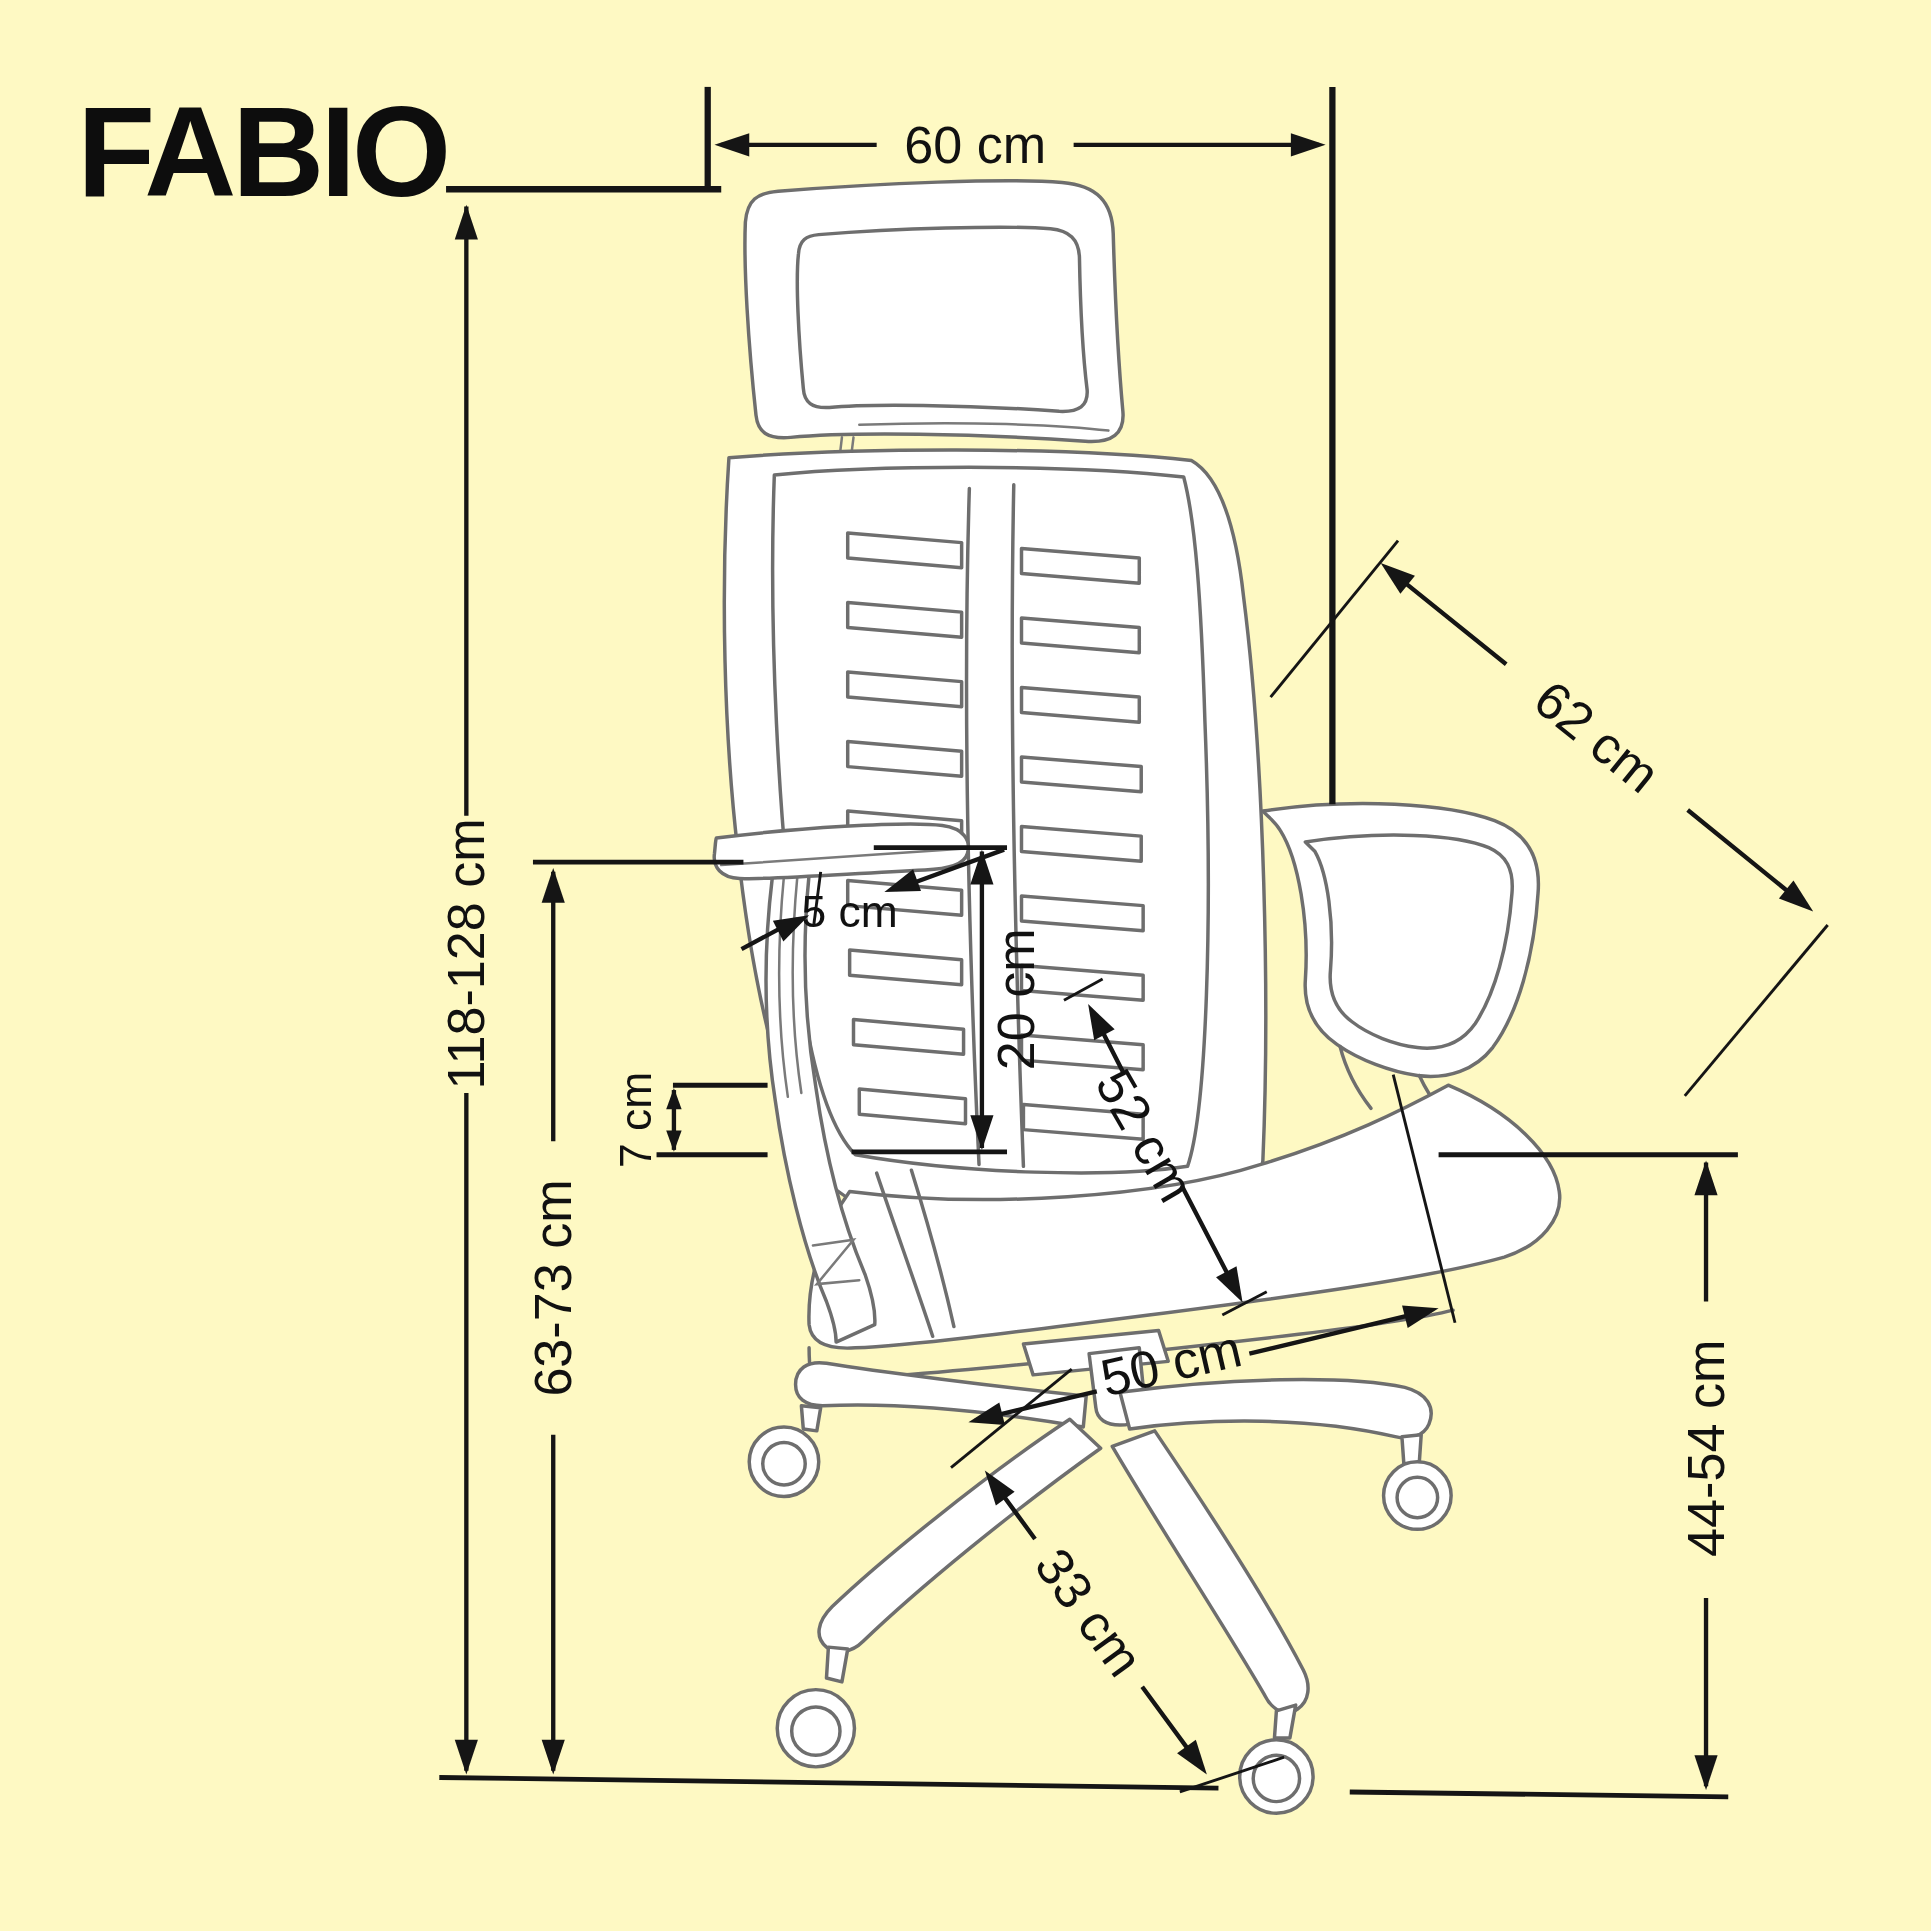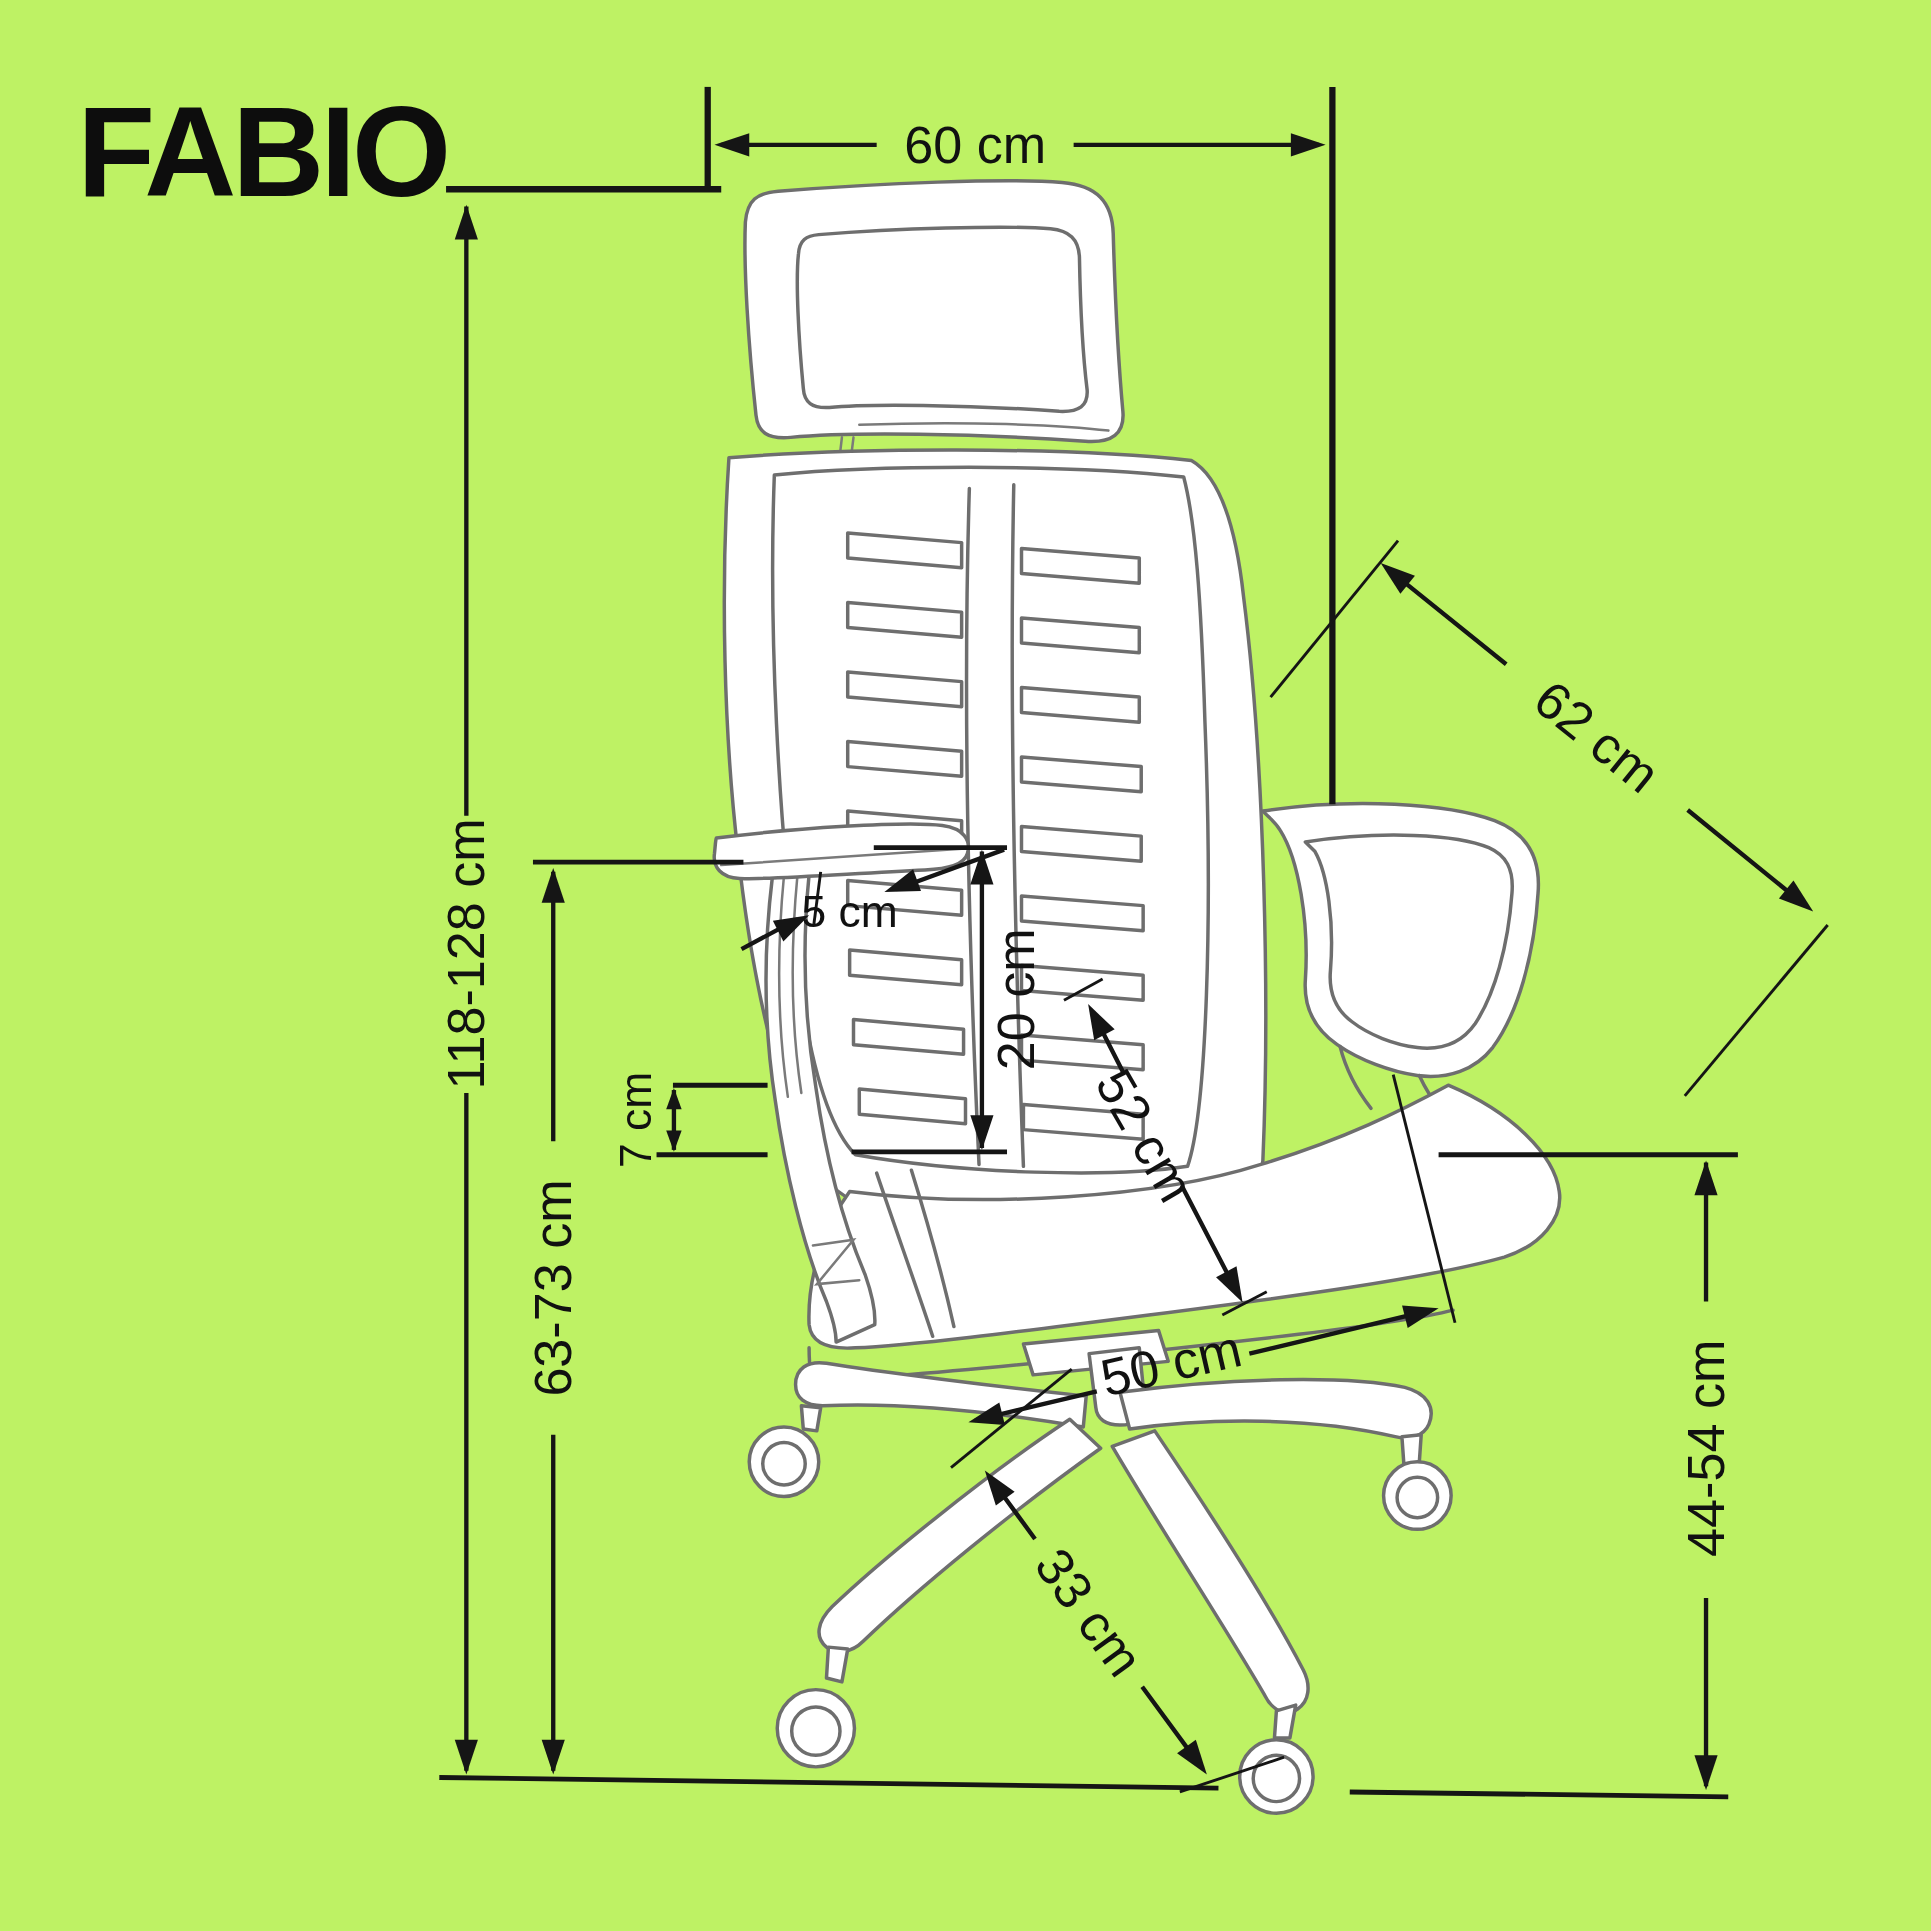--- a/index.html
+++ b/index.html
@@ -1,19 +1,19 @@
 <!DOCTYPE html>
 <html><head>
 <meta charset="utf-8">
 <style>
   html,body { margin:0; padding:0; background:#ffffff; }
   .canvas {
     position:relative;
     width:1931px; height:1931px;
-    background:#bef264;
+    background:#fef9c3;
     font-family:"Liberation Sans", sans-serif;
     overflow:hidden;
   }
   svg { display:block; width:1931px; height:1931px; }
 
   
   .chair { stroke:#6e6e6e; stroke-width:3.6; fill:none; stroke-linejoin:round; stroke-linecap:round; }
   .chair-solid { stroke:#6e6e6e; stroke-width:3.6; fill:#ffffff; stroke-linejoin:round; stroke-linecap:round; }
   .chair-thin { stroke:#7a7a7a; stroke-width:2.6; fill:none; stroke-linecap:round; }
 

